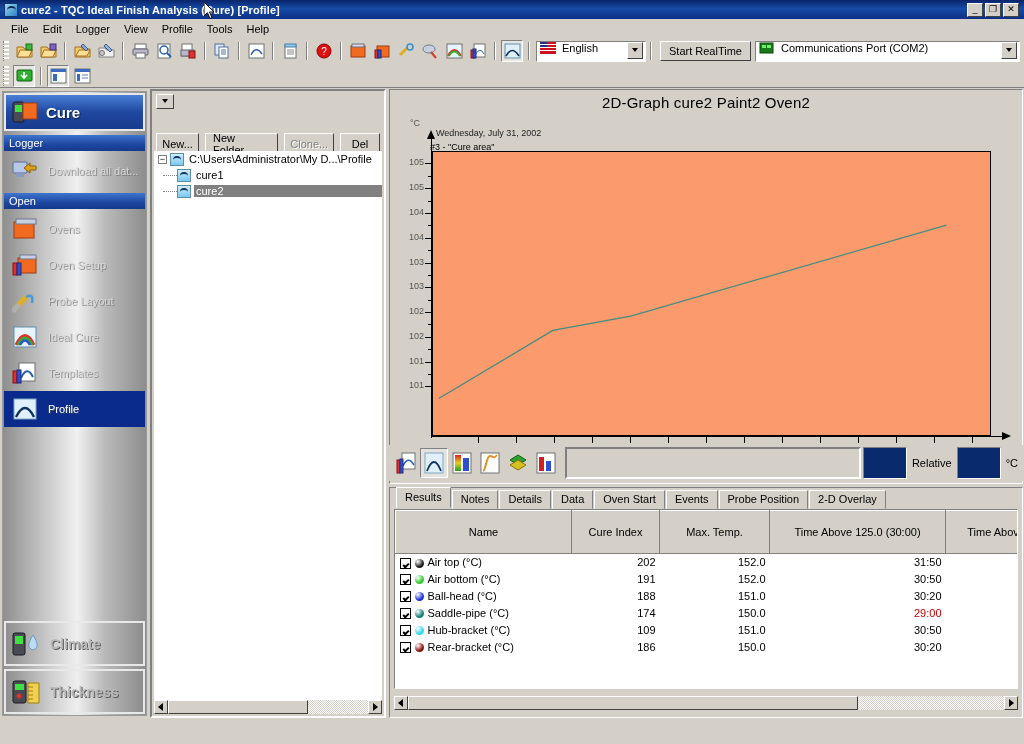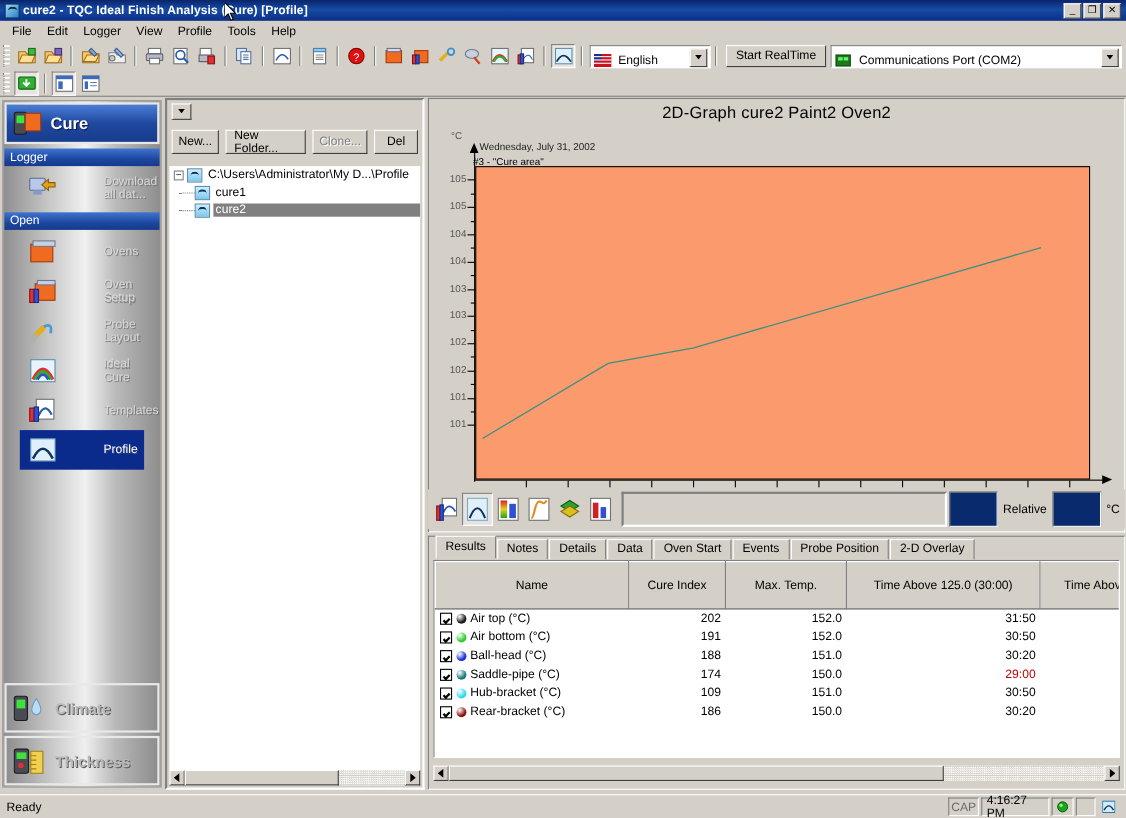--- a/index.html
+++ b/index.html
@@ -60,21 +60,21 @@
   .tbi {
     width: 22px; height: 22px; margin: 0 1px; position: relative;
     display: flex; align-items: center; justify-content: center;
   }
   .tbi.pressed { border: 1px solid; border-color: #808080 #fff #fff #808080; background: #e8e6e2; }
   .tsep { width: 1px; height: 18px; margin: 0 4px; border-left: 1px solid #808080; border-right: 1px solid #fff; }
   .ico { width: 17px; height: 16px; position: relative; }
 
   .cbo {
     height: 21px; background: #fff; border: 1px solid;
-    border-color: #808080 #fff #fff #808080; display: flex; align-items: flex-end;
+    border-color: #808080 #fff #fff #808080; display: flex; align-items: flex-start;
     position: relative;
   }
   .cbo .flag{ width:16px;height:12px;margin:0 4px 0 3px; position:relative; flex:none;}
   .cbo .txt { font-size: 11px; flex: 1; padding-left: 2px; white-space: nowrap; overflow: hidden; }
   .cbo .arrowbtn {
     width: 16px; height: 17px; margin-right: 2px; background: #d4d0c8;
     border: 1px solid; border-color: #fff #404040 #404040 #fff;
     display: flex; align-items: center; justify-content: center; flex: none;
   }
   .caret-dn { width:0;height:0;border-left:3px solid transparent;border-right:3px solid transparent;border-top:4px solid #000; }
@@ -94,41 +94,41 @@
     background: linear-gradient(180deg,#4a7fd6 0%, #20489f 50%, #173c8e 100%);
     border: 2px solid #e8e8e8; display: flex; align-items: center; color: #fff;
   }
   .nav-band .lbl { font-size: 15px; font-weight: bold; margin-left: 8px; text-shadow: 1px 1px 1px #0a1a4a; }
   .nav-section {
     height: 16px; margin: 4px 1px 2px 1px;
     background: linear-gradient(180deg,#3f74ce 0%, #1d47a0 60%, #16398c 100%);
     color: #fff; font-size: 11px; display: flex; align-items: center; padding-left: 5px;
   }
   .nav-item {
-    height: 36px; display: flex; align-items: center; padding-left: 8px; margin: 0 15px;
-    color: #d8d8d8; font-size: 11px; gap: 32px;
+    height: 36px; display: flex; align-items: center; padding-left: 8px; margin: 0 1px;
+    color: #d8d8d8; font-size: 11px;
   }
   .nav-item.sel { background: #0a2a8c; color: #fff; }
   .nav-item .txt { margin-left: 10px; text-shadow: 1px 1px 0 rgba(90,90,90,.6); }
   .nav-bottom {
     position: absolute; left: 1px; width: 141px; height: 45px;
     background: linear-gradient(90deg,#8e8e8e 0%, #c9c9c9 30%, #efefef 52%, #b9b9b9 72%, #8d8d8d 100%);
     border: 2px solid #e8e8e8; display: flex; align-items: center;
   }
   .nav-bottom .lbl { font-size: 14px; font-weight: bold; color: #b9b9b9; margin-left: 8px; text-shadow: 1px 1px 0 #5e5e5e; }
 
   
   .treepanel {
     position: absolute; left: 150px; top: 89px; width: 236px; height: 629px;
     background: #d4d0c8; border: 2px solid; border-color: #808080 #fff #fff #808080;
   }
   .tp-toolrow { height: 20px; display: flex; align-items: center; padding-left: 4px; }
   .sq-btn { width: 18px; height: 15px; background: #d4d0c8; border: 1px solid; border-color: #fff #404040 #404040 #fff;
             display: flex; align-items: center; justify-content: center; }
-  .tp-btnrow { height: 36px; display: flex; align-items: center; gap: 6px; padding: 0 4px; }
+  .tp-btnrow { height: 36px; display: flex; align-items: center; gap: 6px; padding: 0 4px; margin-top: 15px; }
   .tp-btnrow .b {
     background: #d4d0c8; border: 1px solid; border-color: #fff #404040 #404040 #fff;
     height: 22px; min-width: 40px; display: flex; align-items: center; justify-content: center;
     font-size: 11px; padding: 0 7px;
   }
   .tp-btnrow .b.dis { color: #808080; text-shadow: 1px 1px 0 #fff; }
   .treearea {
     position: absolute; left: 2px; top: 60px; right: 2px; bottom: 16px;
     background: #fff; overflow: hidden;
   }
@@ -857,34 +857,14 @@
         <div class="sc-thumb" style="width:450px;"></div>
       </div>
       <div class="sc-btn">
         <svg width="6" height="8" viewBox="0 0 6 8">
             <polygon points="1,0 1,8 6,4" fill="#000"></polygon>
           </svg>
       </div>
     </div>
   </div>
 
-  <div class="statusbar">
-    <div class="sb-text">Ready</div>
-    <div class="sb-right">
-      <div class="sb-cell" style="width:28px;">CAP</div>
-      <div class="sb-cell" style="width:62px;color:#000;">4:16:27 PM</div>
-      <div class="sb-cell" style="width:20px;">
-        <svg width="11" height="11" viewBox="0 0 11 11">
-            <circle cx="5.5" cy="5.5" r="5" fill="#1aa81a" stroke="#0a5a0a"></circle>
-            <circle cx="4" cy="4" r="1.6" fill="#9cf09c"></circle>
-          </svg>
-      </div>
-      <div class="sb-cell" style="width:18px;"></div>
-      <div class="sb-cell" style="width:20px;border:none;">
-        <svg width="14" height="13" viewBox="0 0 14 13">
-            <rect x="0.5" y="0.5" width="13" height="12" fill="#cfeefd" stroke="#2a6fa8"></rect>
-            <path d="M2 10 Q7 1 12 10" fill="none" stroke="#10325e" stroke-width="1.5"></path>
-          </svg>
-      </div>
-    </div>
-  </div>
 
 </div>
 
 </body></html>

